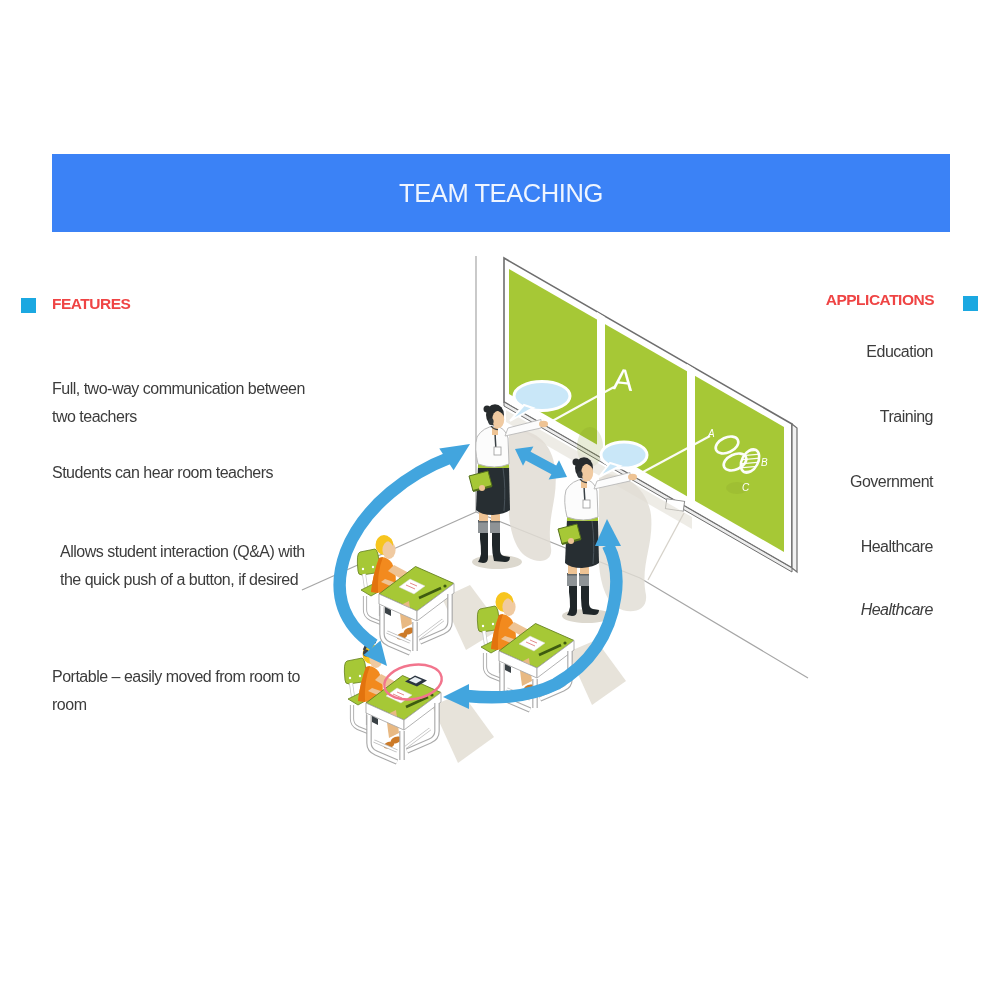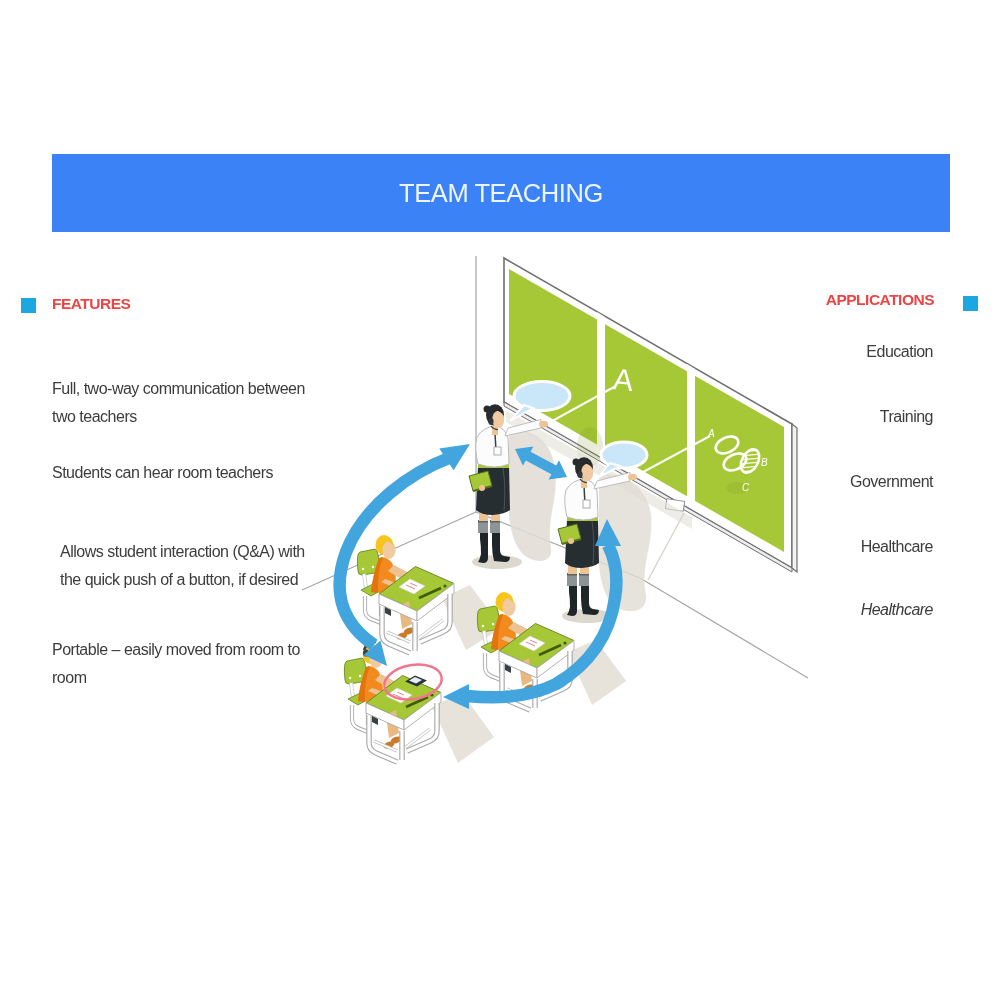--- a/index.html
+++ b/index.html
@@ -17,21 +17,21 @@
 <body>
   <div class="banner">
     <span>TEAM TEACHING</span>
   </div>
 
   <div class="sq" style="left:21px;top:298px;"></div>
   <div class="h1" style="left:52px;top:290px;">FEATURES</div>
   <div class="item" style="left:52px;top:347px;margin-top:28px;">Full, two-way communication between<br>two teachers</div>
   <div class="item" style="left:52px;top:459px;">Students can hear room teachers</div>
   <div class="item" style="left:60px;top:538px;">Allows student interaction (Q&amp;A) with<br>the quick push of a button, if desired</div>
-  <div class="item" style="left:52px;top:636px;">Portable – easily moved from room to<br>room</div>
+  <div class="item" style="left:52px;top:663px;">Portable – easily moved from room to<br>room</div>
 
   <div class="sq" style="left:963px;top:296px;"></div>
   <div class="h1" style="right:66px;top:286px;position:absolute;">APPLICATIONS</div>
   <div class="ritem" style="top:338px;">Education</div>
   <div class="ritem" style="top:403px;margin-left:35px;">Training</div>
   <div class="ritem" style="top:468px;">Government</div>
   <div class="ritem" style="top:533px;">Healthcare</div>
   <div class="ritem" style="top:596px;font-style:italic;">Healthcare</div>
 
   <svg id="illus" width="1000" height="1000" viewBox="0 0 1000 1000" style="position:absolute;left:0;top:0;">

